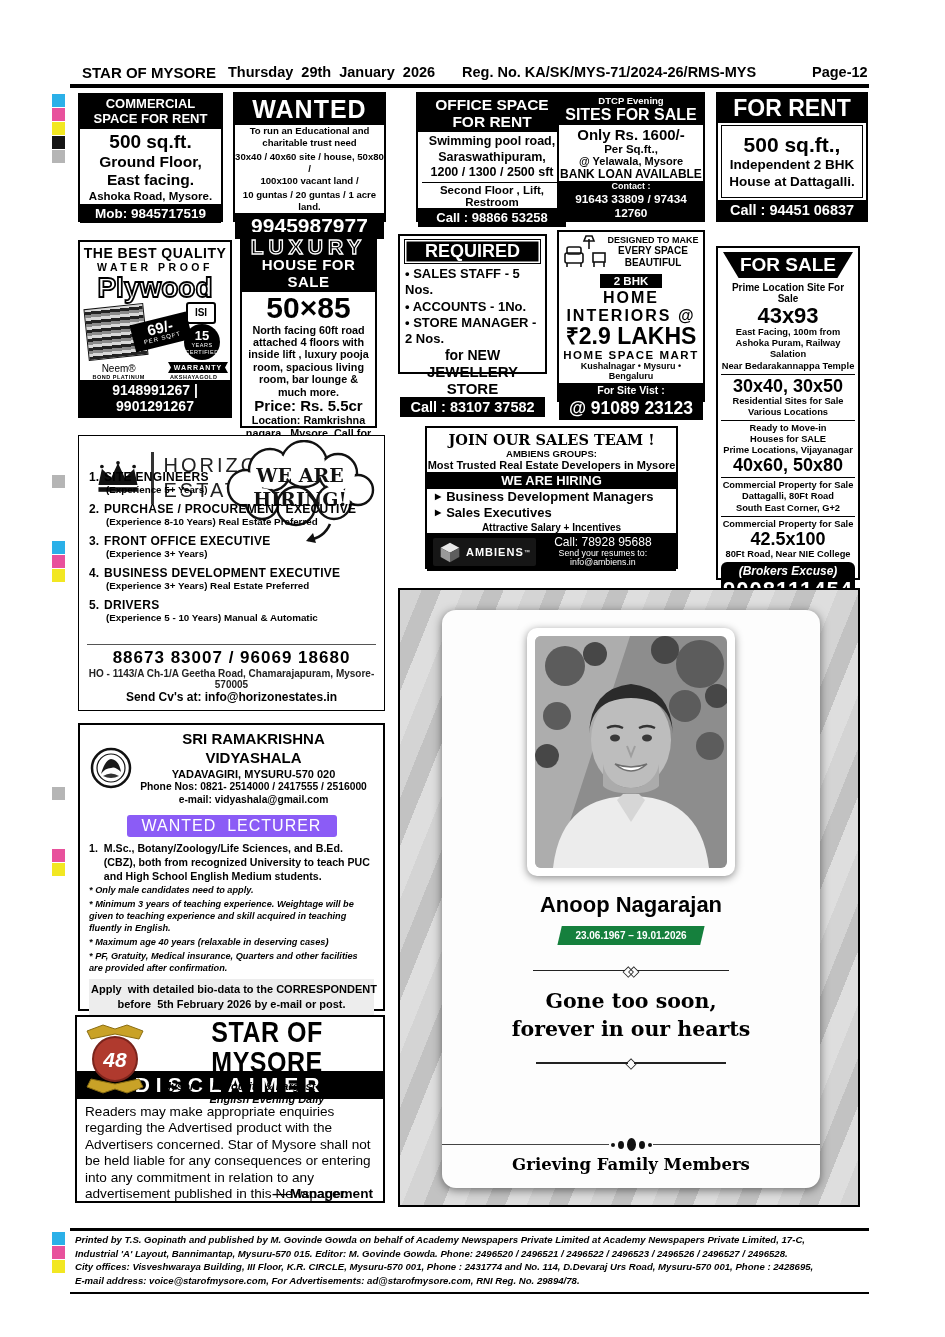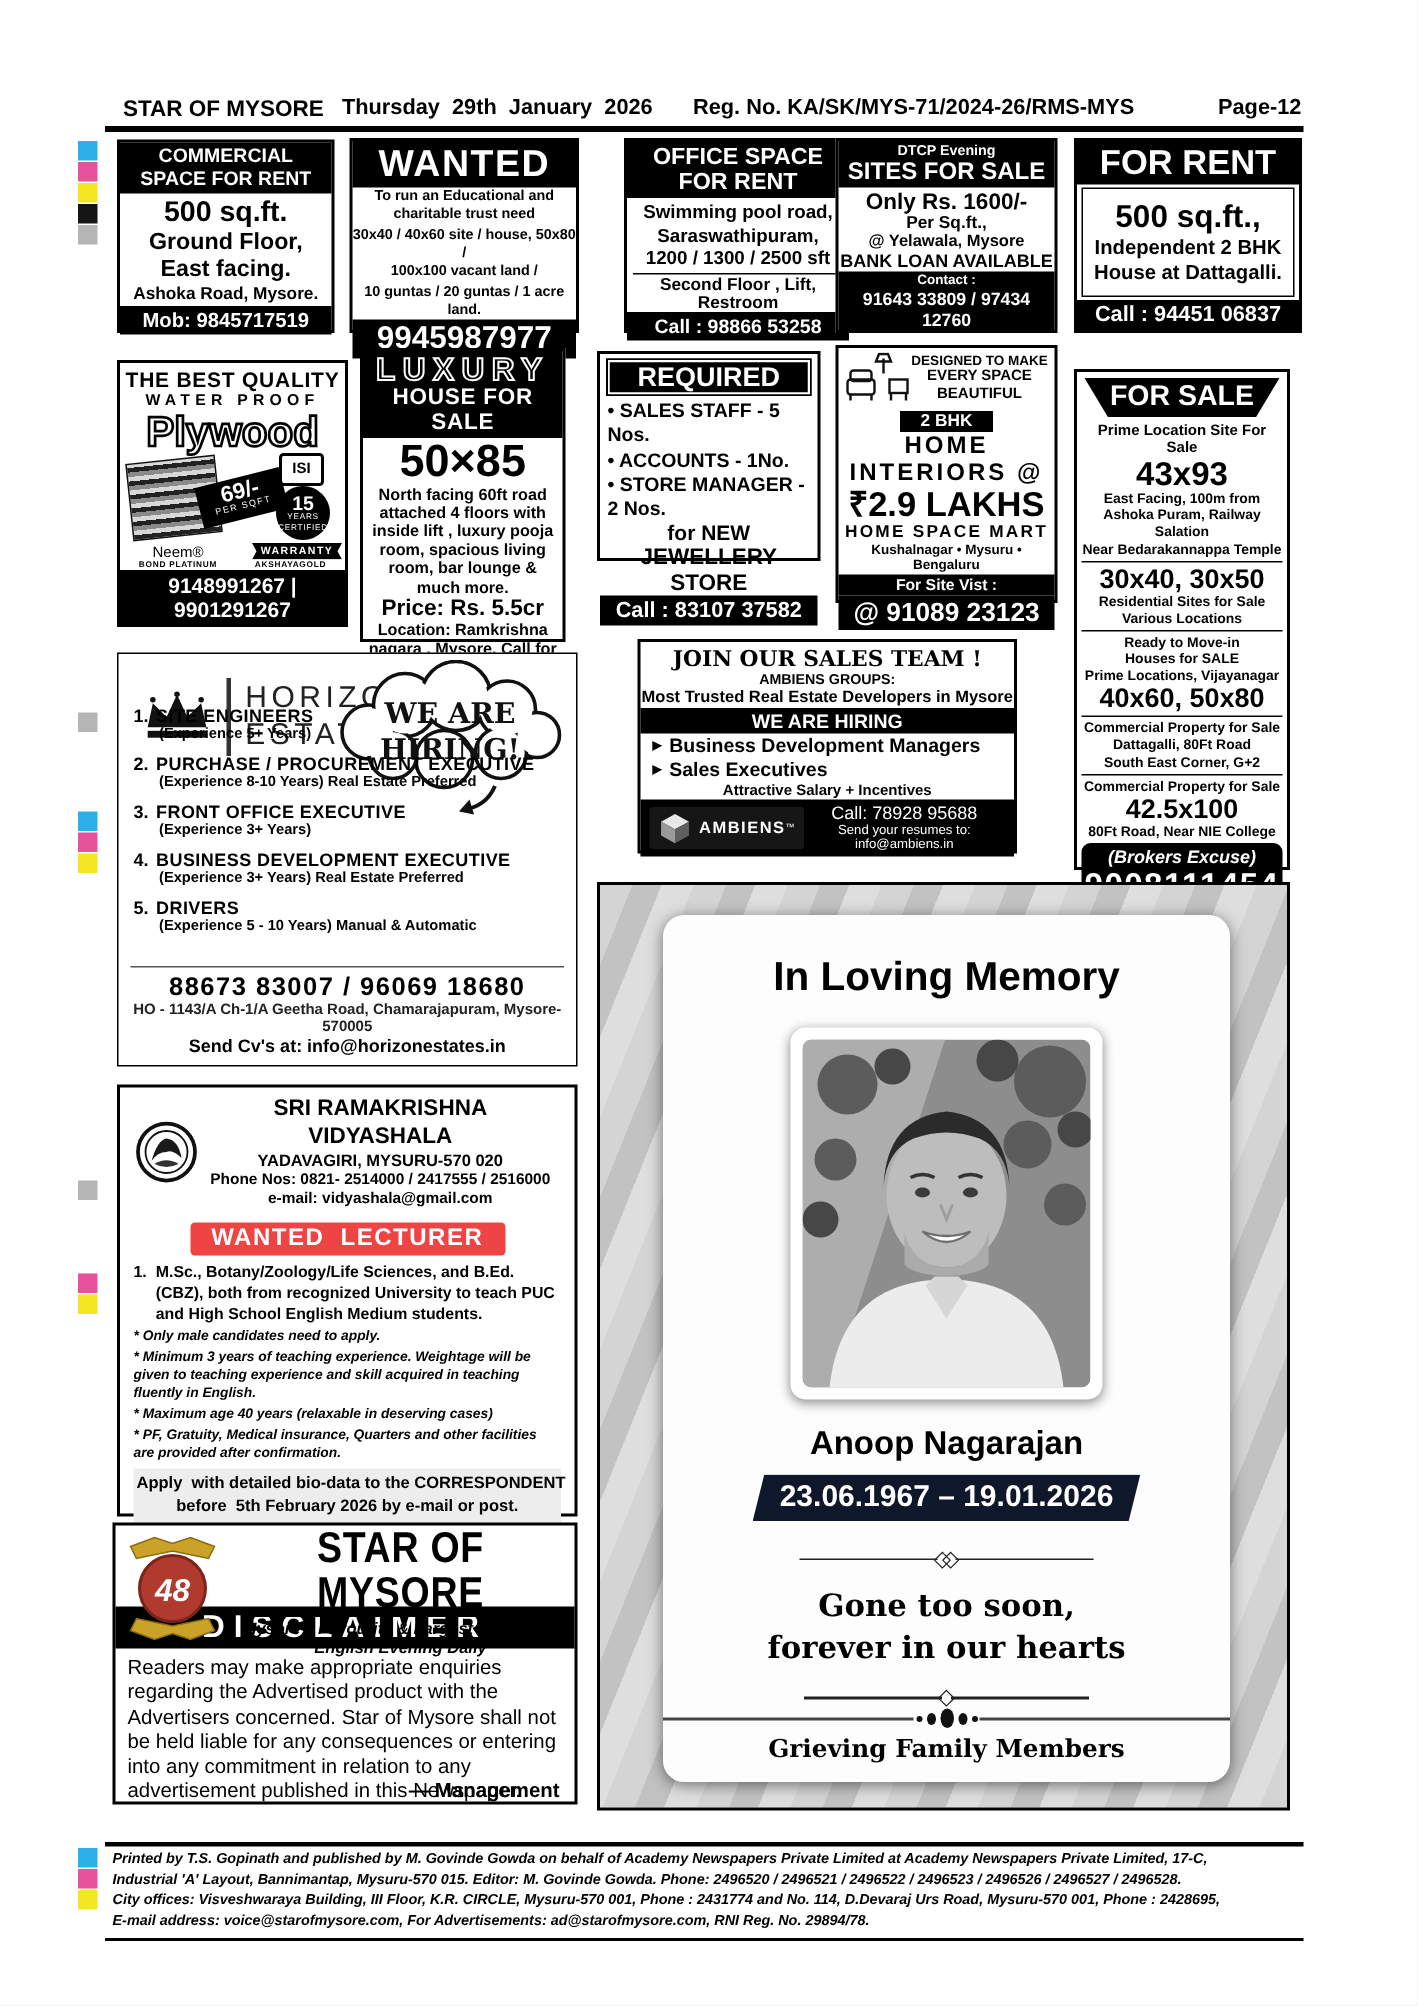--- a/index.html
+++ b/index.html
@@ -165,42 +165,42 @@
   .am-call{font-size:12px;font-weight:normal}
   .am-res{font-size:8.8px}
 
   
   #obituary{left:398px;top:588px;width:462px;height:619px;border:2px solid #000;box-sizing:border-box;background:repeating-linear-gradient(112deg,#d4d4d4 0 20px,#c2c2c2 20px 38px,#dedede 38px 58px)}
   .ob-card{position:absolute;left:42px;top:20px;width:378px;height:578px;background:#fdfdfd;border-radius:14px;box-shadow:0 2px 10px rgba(0,0,0,.5);display:flex;flex-direction:column;align-items:center;box-sizing:border-box}
   .ob-title{font-size:27px;font-weight:bold;margin-top:26px}
   .ob-frame{margin-top:18px;background:#fff;padding:8px;border-radius:10px;box-shadow:0 2px 8px rgba(0,0,0,.45)}
   .ob-photo{display:block;border-radius:6px}
   .ob-name{font-size:22px;font-weight:bold;margin-top:16px}
-  .ob-ribbon{margin-top:8px;background:#0f172a;color:#fff;font-size:20px;font-weight:bold;padding:4px 18px;clip-path:polygon(3% 0,100% 0,97% 100%,0 100%)}
+  .ob-ribbon{margin-top:8px;background:#15803d;color:#fff;font-size:10px;font-weight:bold;padding:4px 18px;clip-path:polygon(3% 0,100% 0,97% 100%,0 100%)}
   .ob-div{display:flex;align-items:center;margin-top:18px}
   .ob-div .ln{width:92px;height:1.5px;background:#222}
   .ob-div .dm{font-size:15px;line-height:1;margin:0 -3px;color:#222}
   .ob-quote{font-size:20.5px;font-weight:bold;line-height:1.35;margin-top:10px;text-align:center}
   .ob-bot{margin-top:auto;width:100%;margin-bottom:14px;text-align:center}
   .ob-dots{display:flex;align-items:center;width:100%}
   .ob-dots .ln{flex:1;height:1.5px;background:#444}
   .dot{background:#111;border-radius:50%;margin:0 1.5px}
   .d1{width:4px;height:4px}.d2{width:6px;height:8px}.d3{width:9px;height:13px}
   .ob-fam{font-size:16.5px;font-weight:bold;margin-top:4px}
 
   
   #ad-vidya{left:78px;top:723px;width:307px;height:288px;border-width:2px;padding:5px 9px}
   .vd-head{display:flex;align-items:center}
   .vd-htxt{flex:1;text-align:center;line-height:1.25}
   .vd-n{font-size:15px;font-weight:bold}
   .vd-a{font-size:11px;font-weight:bold}
   .vd-p{font-size:10.3px;font-weight:bold}
   .vd-e{font-size:10.3px;font-weight:bold}
   .vd-hr{height:1.5px;background:#000;margin:3px 0}
-  .vd-badge{background:#ef4444;color:#fff;font-size:16px;font-weight:bold;letter-spacing:1px;text-align:center;width:210px;margin:2px auto;padding:2px 0;border-radius:3px}
+  .vd-badge{background:#8b5cf6;color:#fff;font-size:16px;font-weight:normal;letter-spacing:1px;text-align:center;width:210px;margin:2px auto;padding:2px 0;border-radius:3px}
   .vd-item{display:flex;text-align:left;font-size:10.6px;font-weight:bold;line-height:1.3;margin-top:3px}
   .vd-item .n{margin-right:6px}
   .vd-note{font-size:9.2px;font-weight:bold;font-style:italic;text-align:left;line-height:1.3;margin-top:2px}
   .vd-apply{background:#ededed;margin-top:4px;padding:3px 2px;font-size:11px;font-weight:bold;line-height:1.35;text-align:center}
   .vd-short{font-size:9.8px;font-weight:bold;font-style:italic;text-align:left;margin-top:4px;line-height:1.3;text-indent:26px}
   .vd-sign{font-size:10.3px;font-weight:bold;font-style:italic;text-align:right;margin-top:2px;padding-right:6px}
 
   
   #ad-disc{left:75px;top:1015px;width:310px;height:188px;border-width:2.5px}
   .dc-head{position:relative;height:84px}
@@ -527,21 +527,20 @@
       </div>
       <div class="am-right">
         <div class="am-call">Call: 78928 95688</div>
         <div class="am-res">Send your resumes to: info@ambiens.in</div>
       </div>
     </div>
   </div>
 
   <div id="obituary" class="abs">
     <div class="ob-card">
-      <div class="ob-title">In Loving Memory</div>
       <div class="ob-frame">
         <svg class="ob-photo" width="192" height="232" viewBox="0 0 192 232">
           <rect width="192" height="232" fill="#8d8d8d"></rect>
           <rect x="-40" y="-20" width="120" height="300" fill="#c9c9c9" transform="rotate(18 40 40)" opacity="0.55"></rect>
           <g fill="#5c5c5c">
               <circle cx="30" cy="30" r="20"></circle>
               <circle cx="165" cy="28" r="24"></circle>
               <circle cx="150" cy="70" r="16"></circle>
               <circle cx="22" cy="80" r="14"></circle>
               <circle cx="175" cy="110" r="14"></circle>

